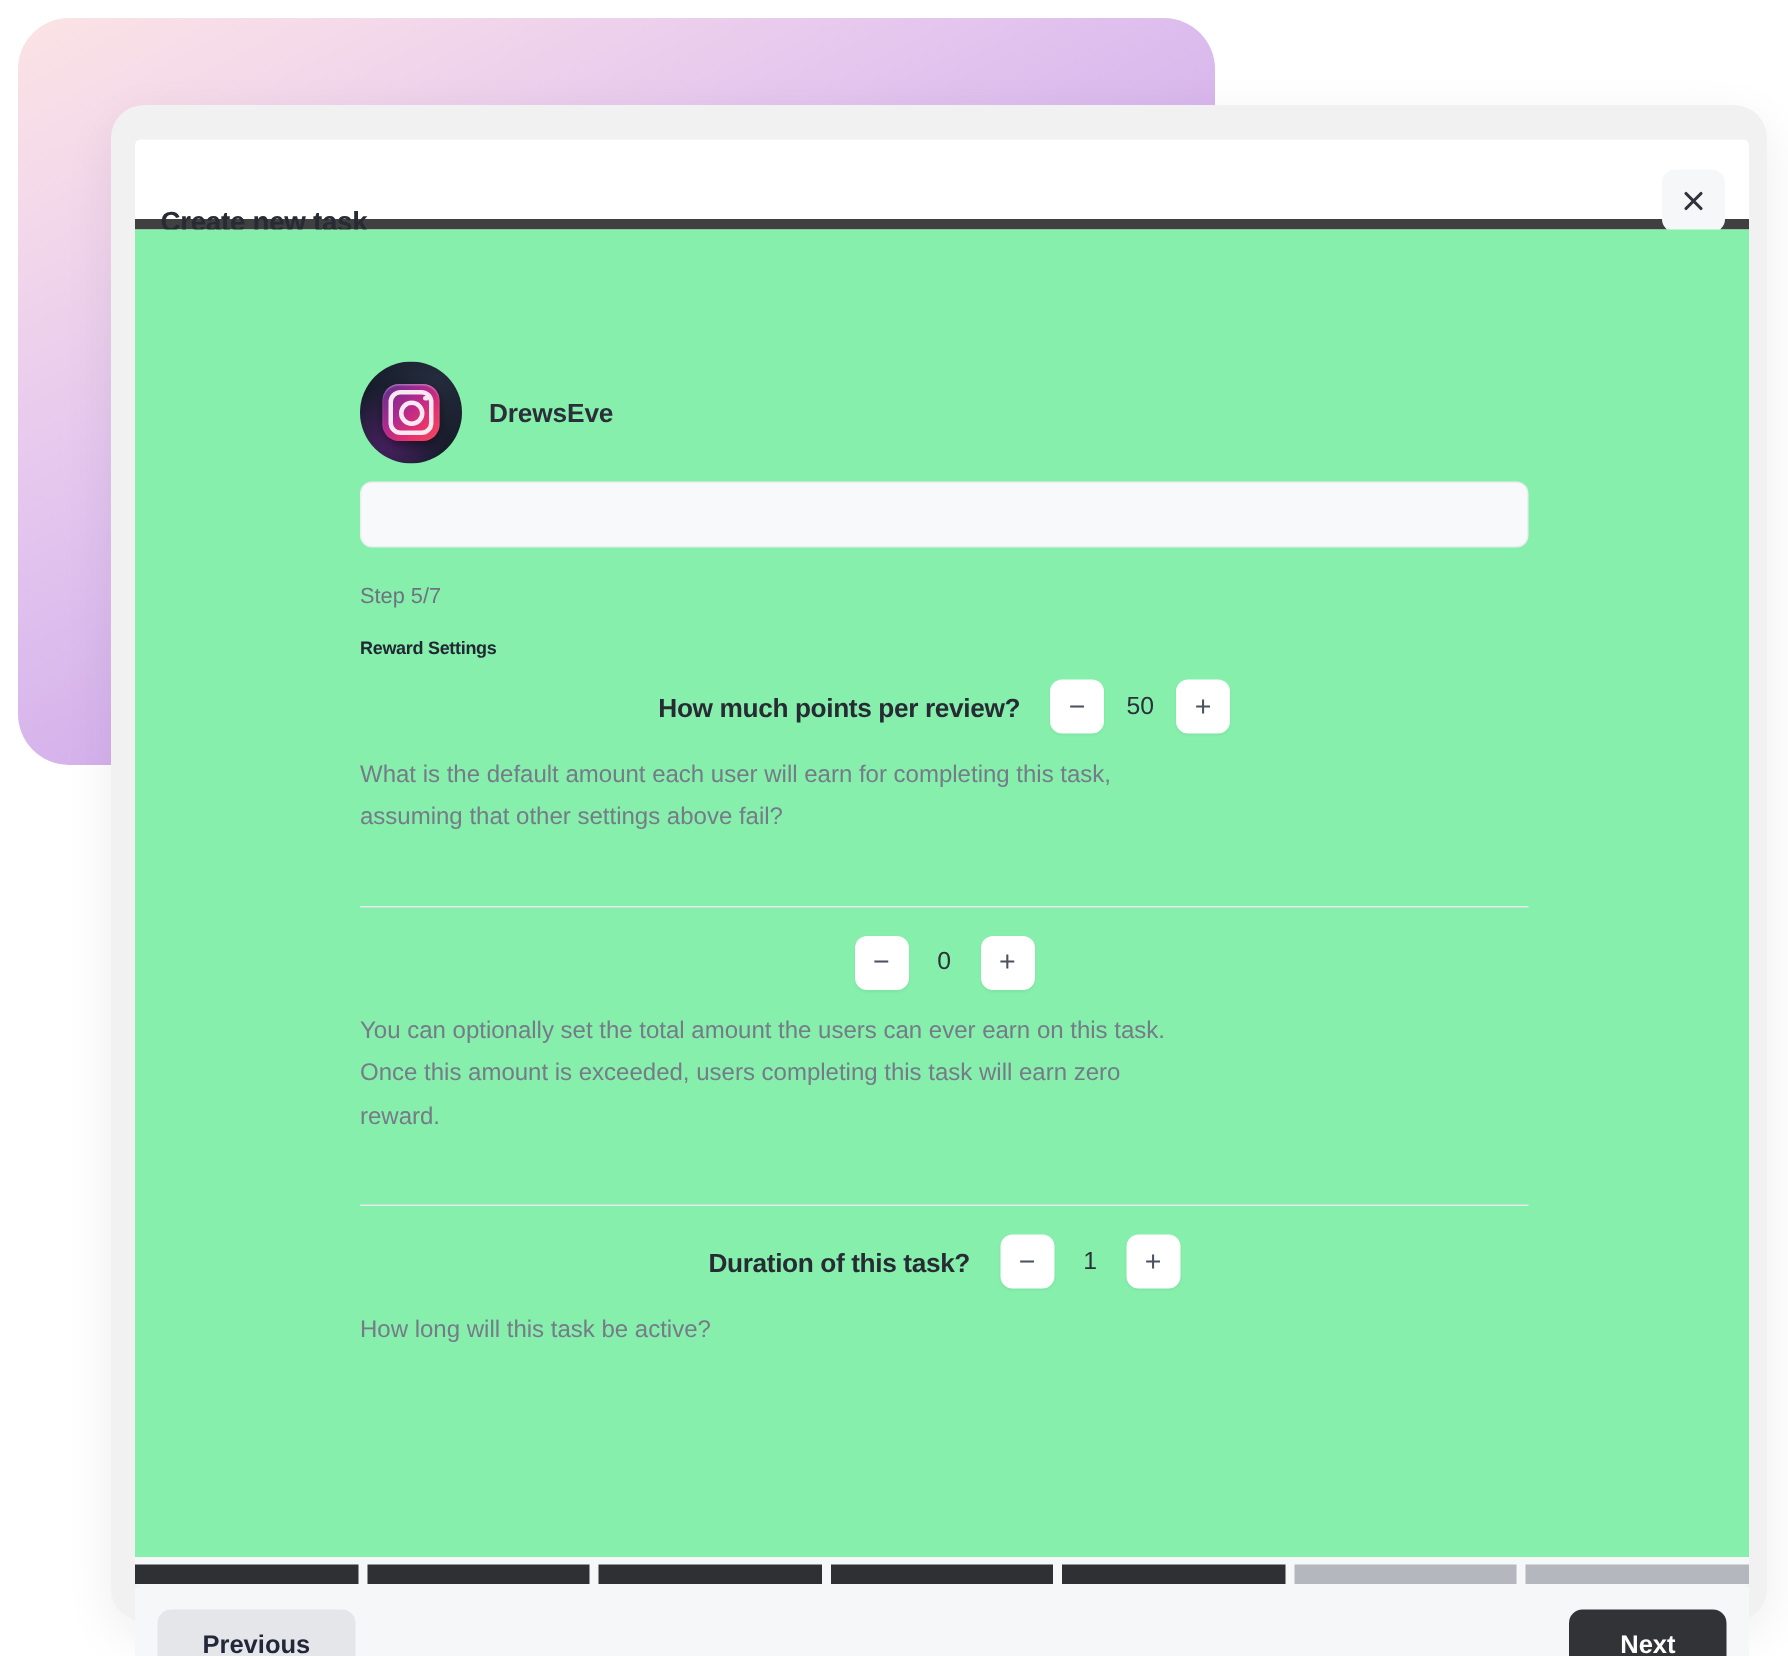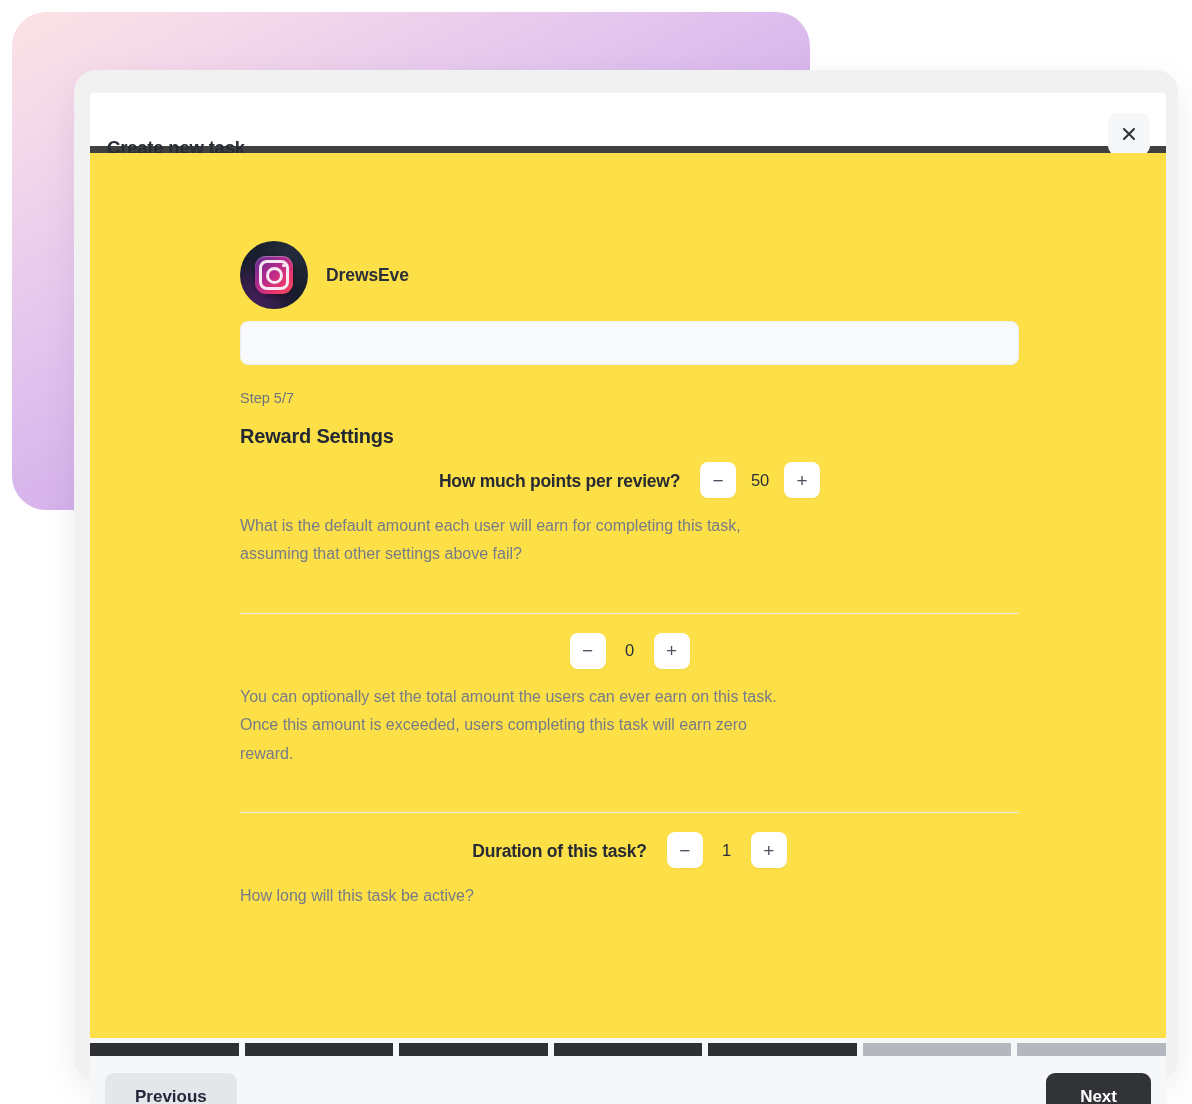--- a/index.html
+++ b/index.html
@@ -89,21 +89,21 @@
     display: flex;
     align-items: center;
     justify-content: center;
   }
   .close-button svg { display: block; }
 
   
   .modal-body {
     position: relative;
     height: 885px;
-    background: #fde047;
+    background: #86efac;
   }
 
   .content-col {
     position: absolute;
     left: 150px;
     top: 0;
     width: 779px;
   }
 
   
@@ -184,21 +184,21 @@
 
   
   .step-label {
     margin-top: 25px;
     font-size: 14.5px;
     color: #6d7380;
   }
 
   .section-heading {
     margin-top: 19px;
-    font-size: 20px;
+    font-size: 12px;
     font-weight: bold;
     color: #222734;
     letter-spacing: -0.2px;
   }
 
   
   .q-block { position: relative; }
 
   .q-row {
     display: flex;

